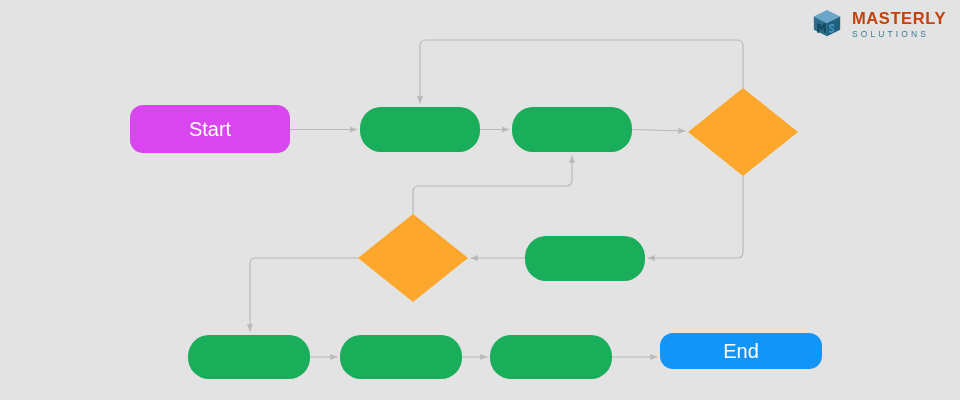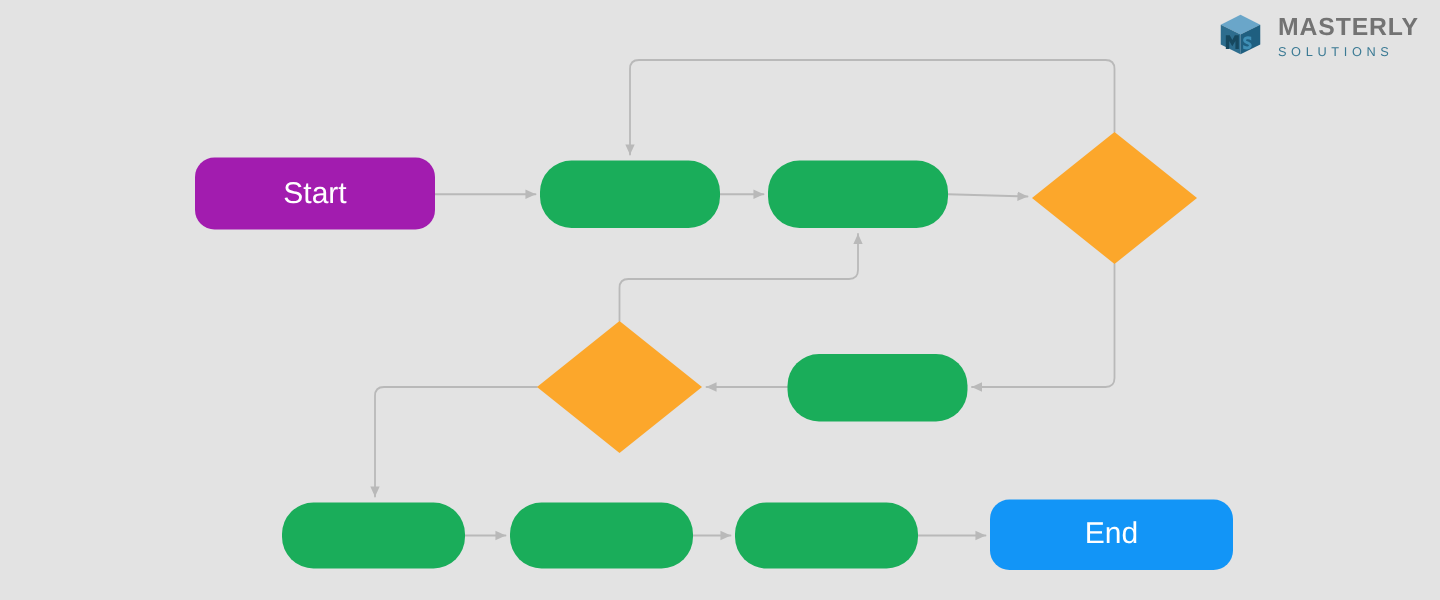--- a/index.html
+++ b/index.html
@@ -16,21 +16,21 @@
   }
   
   #logo {
     position:absolute; top:8px; right:14px;
     display:flex; align-items:center; gap:9px;
   }
   #logo-mark { width:32px; height:32px; display:block; }
   #logo-words { display:flex; flex-direction:column; line-height:1; }
   #logo-name {
     font-size:16.5px; font-weight:bold; letter-spacing:.6px;
-    color:#737373;
+    color:#c2410c;
   }
   #logo-tag {
     font-size:8.5px; font-weight:normal; letter-spacing:3.1px;
     color:#3b7a94; margin-top:3px;
   }
   
   #wires {
     position:absolute; left:0; top:0; width:960px; height:400px;
     pointer-events:none;
   }
@@ -77,21 +77,21 @@
       <path d="M358,258 L256,258 Q250,258 250,264 L250,331" marker-end="url(#ah)"></path>
 
       <path d="M310,357 L337,357" marker-end="url(#ah)"></path>
 
       <path d="M462,357 L487,357" marker-end="url(#ah)"></path>
 
       <path d="M612,357 L657,357" marker-end="url(#ah)"></path>
     </g>
   </svg>
 
-  <div class="node terminal" style="left:130px; top:105px; width:160px; height:48px; background:#a21caf;">
+  <div class="node terminal" style="left:130px; top:105px; width:160px; height:48px; background:#d946ef;">
     <span class="node-label">Start</span>
   </div>
 
   <div class="node process" style="left:360px; top:107px; width:120px; height:45px; background:#1aad5a;">
     <span class="node-label"></span>
   </div>
 
   <div class="node process" style="left:512px; top:107px; width:120px; height:45px; background:#1aad5a;">
     <span class="node-label"></span>
   </div>
@@ -117,21 +117,21 @@
   </div>
 
   <div class="node process" style="left:340px; top:335px; width:122px; height:44px; background:#1aad5a;">
     <span class="node-label"></span>
   </div>
 
   <div class="node process" style="left:490px; top:335px; width:122px; height:44px; background:#1aad5a;">
     <span class="node-label"></span>
   </div>
 
-  <div class="node terminal" style="left:660px; top:333px; width:162px; height:47px; background:#1295f7;">
+  <div class="node terminal" style="left:660px; top:333px; width:162px; height:36px; background:#1295f7;">
     <span class="node-label">End</span>
   </div>
 
   <div id="logo">
     <svg id="logo-mark" viewBox="0 0 34 34">
 
       <polygon points="17,2 31,9 17,16 3,9" fill="#6aa6c9"></polygon>
       <polygon points="3,9 17,16 17,30 3,23" fill="#2d6d8e"></polygon>
       <polygon points="31,9 31,23 17,30 17,16" fill="#1f5f80"></polygon>
 

